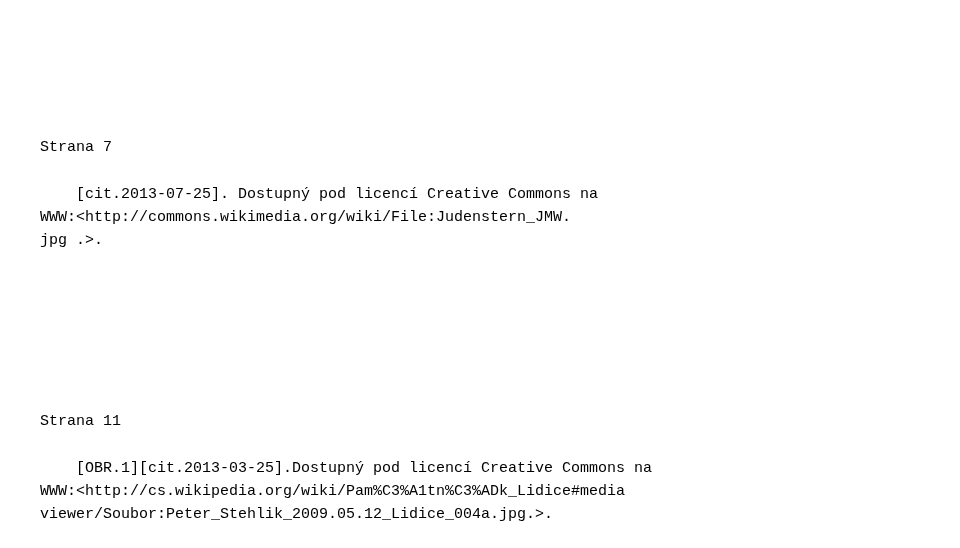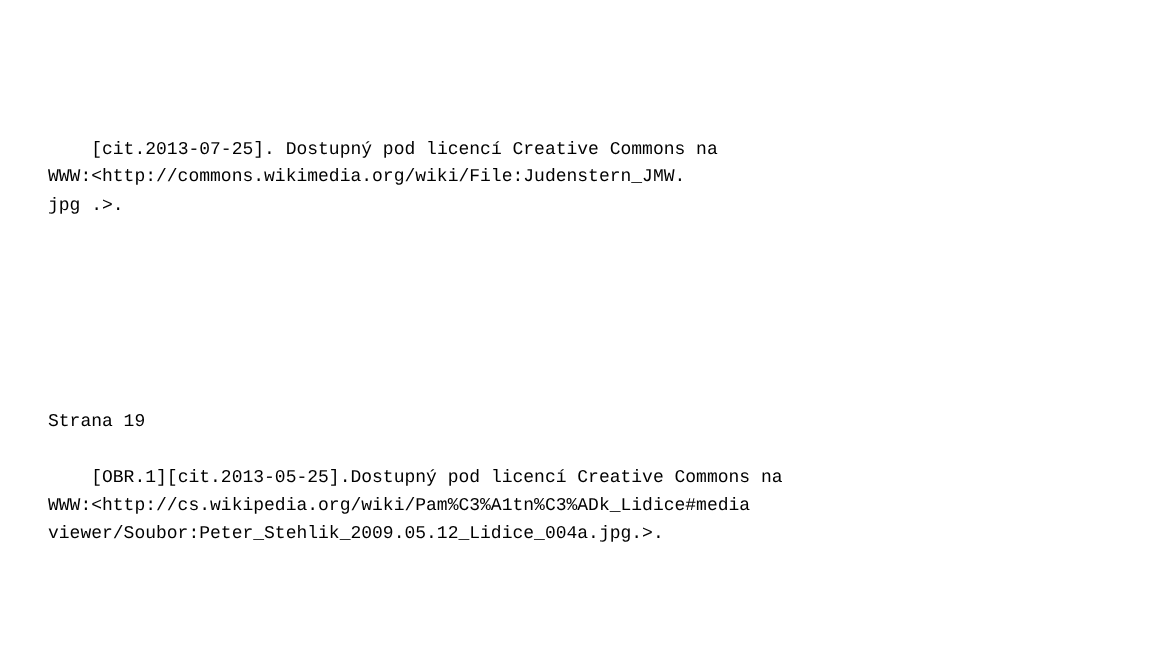--- a/index.html
+++ b/index.html
@@ -32,28 +32,29 @@
       font-weight: normal;
       display: block;
     }
   </style>
 </head>
 <body>
 
 <div class="content-block">
 
   <div class="paragraph">
+    <span class="section-heading">Strana 7</span>
     <span class="section-content"><span>[cit.2013-07-25]. Dostupný pod licencí Creative Commons na</span>
 <span>WWW:&lt;http://commons.wikimedia.org/wiki/File:Judenstern_JMW.</span>
 <span>jpg .&gt;.</span></span>
   </div>
 
   <div class="paragraph">
-    <span class="section-heading">Strana 19</span>
-    <span class="section-content"><span>[OBR.1][cit.2013-05-25].Dostupný pod licencí Creative Commons na</span>
+    <span class="section-heading">Strana 11</span>
+    <span class="section-content"><span>[OBR.1][cit.2013-03-25].Dostupný pod licencí Creative Commons na</span>
 <span>WWW:&lt;http://cs.wikipedia.org/wiki/Pam%C3%A1tn%C3%ADk_Lidice#media</span>
 <span>viewer/Soubor:Peter_Stehlik_2009.05.12_Lidice_004a.jpg.&gt;.</span></span>
   </div>
 
   
 
   
 
 </div>
 

